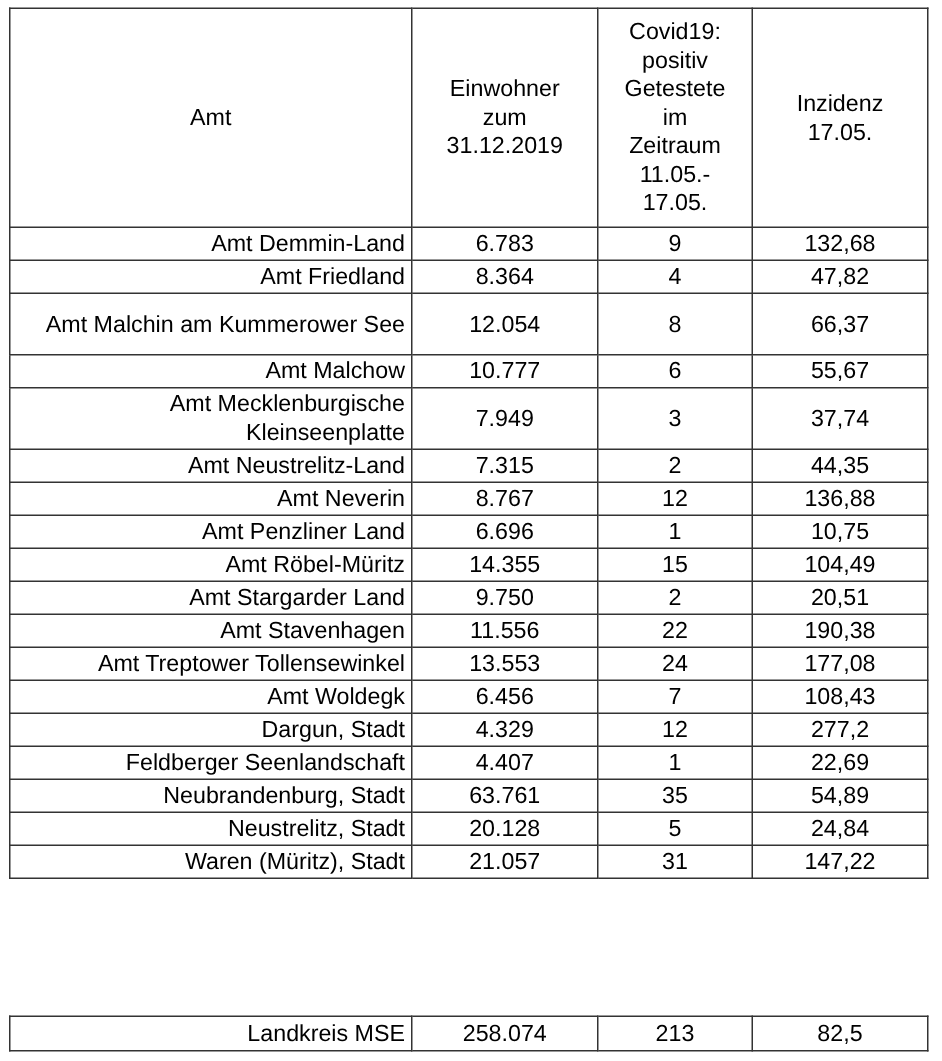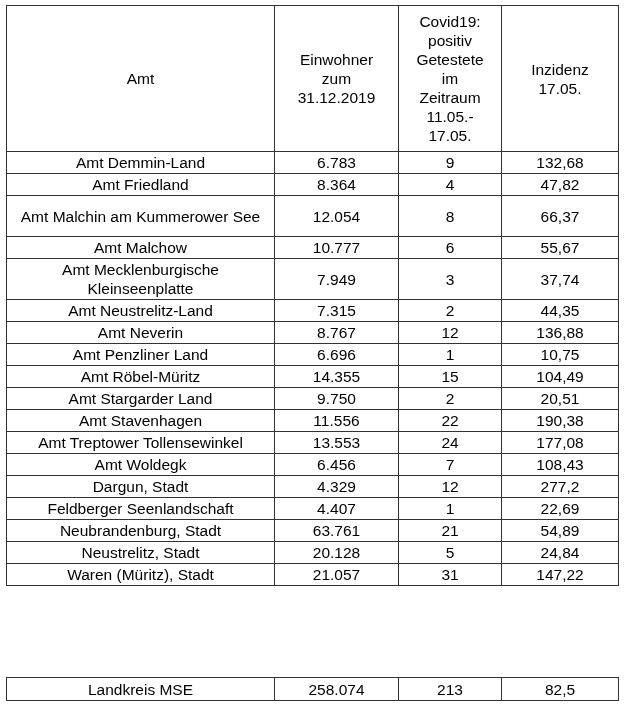--- a/index.html
+++ b/index.html
@@ -5,21 +5,21 @@
     html, body { margin: 0; padding: 0; background: #ffffff; }
     body { width: 628px; height: 707px; position: relative; overflow: hidden;
       font-family: "Liberation Sans", sans-serif; color: #000; }
     table { border-collapse: collapse; position: absolute; left: 6px; table-layout: fixed; }
     td, th { border: 1.5px solid #333; padding: 0 4px; font-size: 15.5px; line-height: 19px;
       font-weight: normal; }
     #main-table { top: 5px; width: 612px; }
     #summary-table { top: 677px; width: 612px; }
     col.c1 { width: 268px; } col.c2 { width: 124px; } col.c3 { width: 103px; } col.c4 { width: 117px; }
     th { text-align: center; vertical-align: middle; height: 145px; padding: 0 2px; }
-    td.name { text-align: center; }
+    td.name { text-align: right; }
     td.num { text-align: center; }
     tr.single td { height: 21px; }
     tr.double td { height: 40px; line-height: 19px; }
     tr.sum td { height: 22px; }
   </style>
 </head>
 <body>
 
 <table id="main-table">
   <colgroup>
@@ -123,21 +123,21 @@
       </tr>
       <tr class="single">
         <td class="name">Feldberger Seenlandschaft</td>
         <td class="num">4.407</td>
         <td class="num">1</td>
         <td class="num">22,69</td>
       </tr>
       <tr class="single">
         <td class="name">Neubrandenburg, Stadt</td>
         <td class="num">63.761</td>
-        <td class="num">21</td>
+        <td class="num">35</td>
         <td class="num">54,89</td>
       </tr>
       <tr class="single">
         <td class="name">Neustrelitz, Stadt</td>
         <td class="num">20.128</td>
         <td class="num">5</td>
         <td class="num">24,84</td>
       </tr>
       <tr class="single">
         <td class="name">Waren (Müritz), Stadt</td>

